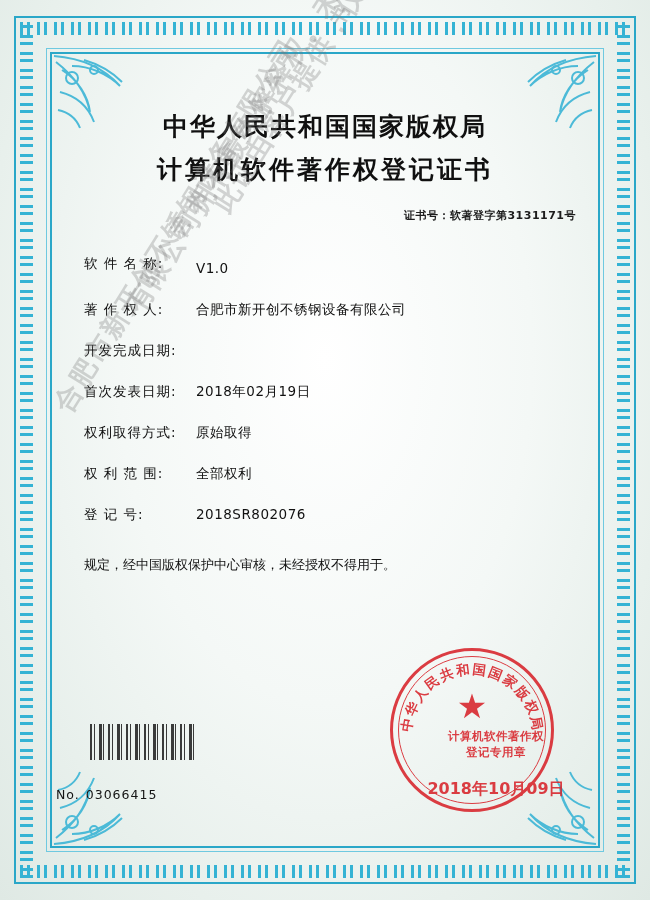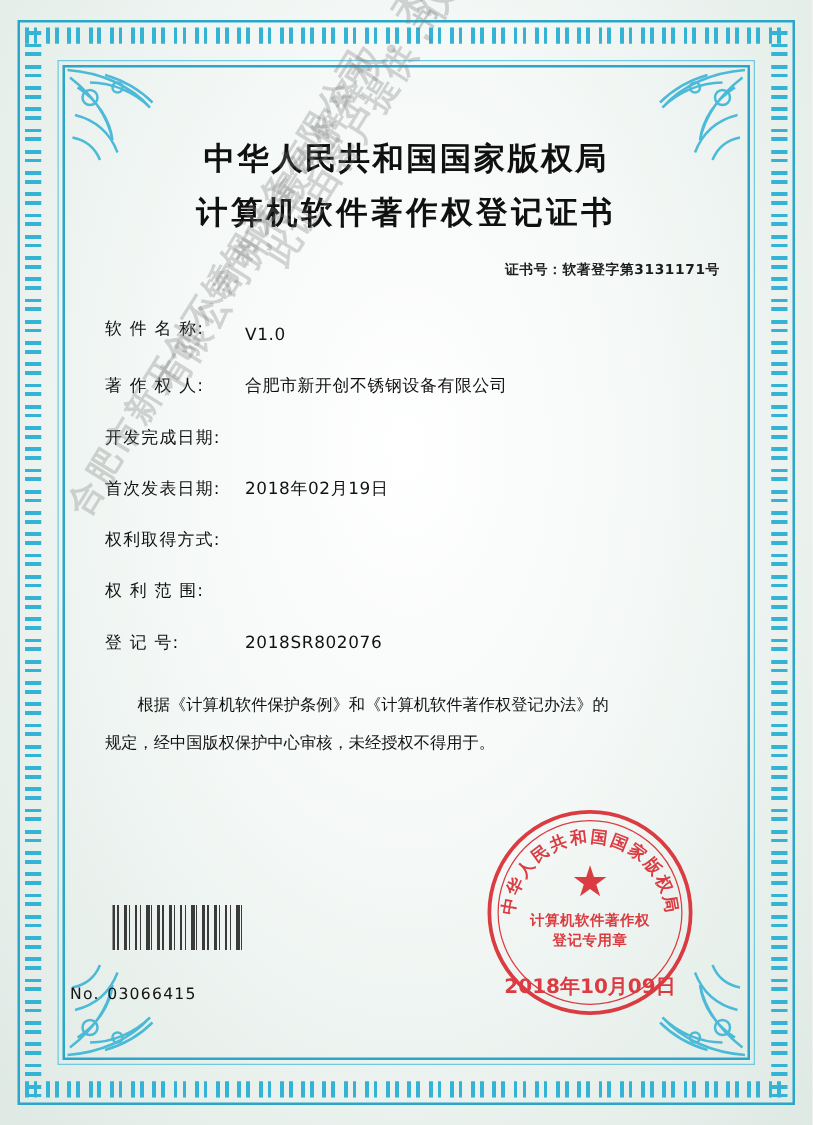--- a/index.html
+++ b/index.html
@@ -159,21 +159,21 @@
   }
   .seal .arc{
     position:absolute;left:0;top:0;width:158px;height:158px;
   }
   .seal .arc text{
     font-family:"DejaVu Sans","Liberation Sans",sans-serif;
     font-size:13.5px;fill:#d8232a;letter-spacing:2px;font-weight:bold;
   }
   .seal .l1,.seal .l2,.seal .l3{
     position:absolute;width:100%;text-align:center;
-    font-size:11.5px;font-weight:bold;letter-spacing:.5px;
+    font-size:11.5px;font-weight:bold;letter-spacing:.5px;padding-left:24px;
   }
   .seal .l1{top:78px;}
   .seal .l2{top:94px;}
   .seal .l3{top:128px;font-size:16px;letter-spacing:0;}
 
   
   .wm{
     position:absolute;
     color:rgba(120,120,120,.30);
     font-size:27px;
@@ -275,35 +275,36 @@
         <div class="lab">开发完成日期:</div>
       </div>
 
       <div class="row">
         <div class="lab">首次发表日期:</div>
         <div class="val">2018年02月19日</div>
       </div>
 
       <div class="row">
         <div class="lab">权利取得方式:</div>
+        <div class="val">原始取得</div>
       </div>
 
       <div class="row">
         <div class="lab">权 利 范 围:</div>
+        <div class="val">全部权利</div>
       </div>
 
       <div class="row">
         <div class="lab">登 记 号:</div>
         <div class="val">2018SR802076</div>
       </div>
 
     </div>
 
     <div class="para">
-      <span>根据《计算机软件保护条例》和《计算机软件著作权登记办法》的</span>
       <span class="l2">规定，经中国版权保护中心审核，未经授权不得用于。</span>
     </div>
 
   </div>
 
   <div class="barcode"></div>
 
   <div class="docno">
     <span class="hash">No.</span><span>03066415</span>
   </div>

